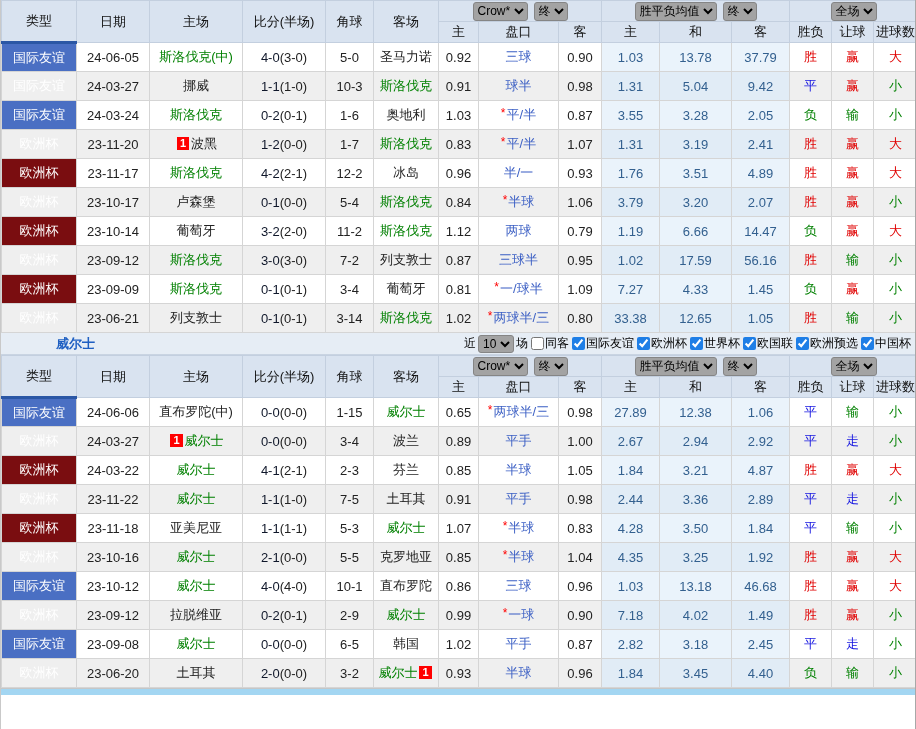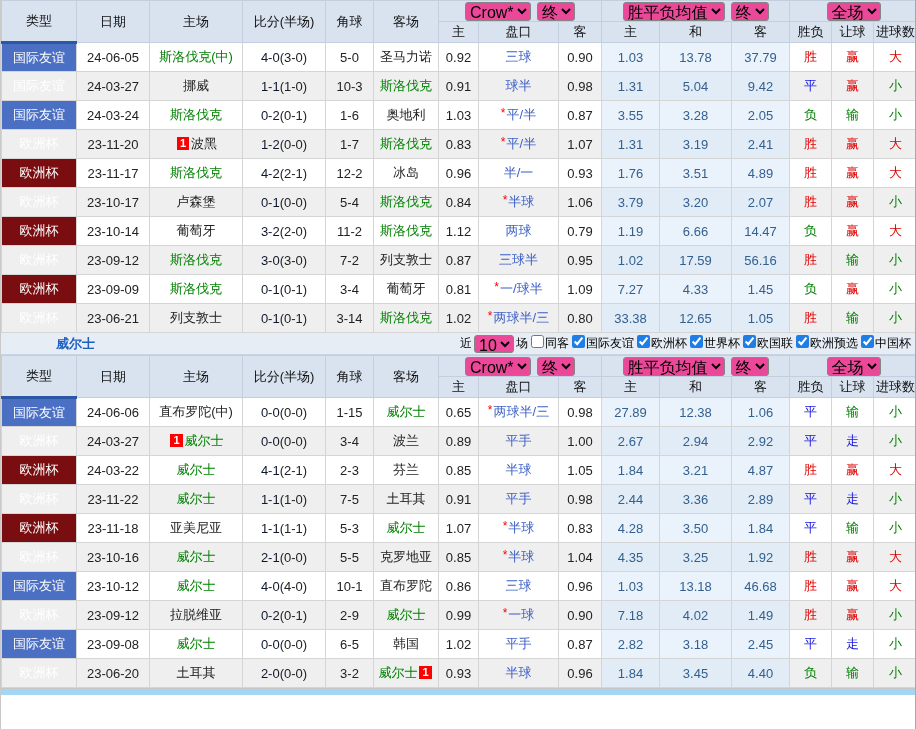--- a/index.html
+++ b/index.html
@@ -18,31 +18,31 @@
   td.lgB{background:#4a6fc3;color:#fff}
   td.lgR{background:#7a0d10;color:#fff}
   td.team{cursor:pointer}
   .tg{color:#008000}
   .ft{color:#0f172a}
   .ht{color:#222}
   td.hc{color:#3b5fc4}
   .star{color:#f00;font-style:normal;font-size:12px;position:relative;top:-2px;margin-right:1px}
   .cR{color:#e00000}.cB{color:#1414e0}.cG{color:#008000}
   .badge{display:inline-block;background:#f00;color:#fff;font-size:11px;font-weight:bold;line-height:13px;padding:0 3px;margin:0 2px;vertical-align:1px}
-  select{font-size:16px;height:19px;border:1px solid #858585;border-radius:3px;background:#ec4899;margin:0 3px;vertical-align:middle}
+  select{font-size:12px;height:19px;border:1px solid #858585;border-radius:3px;background:#a3a3a3;margin:0 3px;vertical-align:middle}
   .summary{height:18px;line-height:18px;text-align:center;font-size:13px;color:#000;border-bottom:1px solid #d5d5d5}
   .summary .sR{color:#f00}
   .summary .sB{color:#0000ee}
   .summary .sBR{background:#f00;color:#fff;padding:1px 4px;margin:0 2px}
   .summary .sBG{background:#00a600;color:#fff;padding:1px 4px;margin:0 2px}
   .teambar{height:22px;background:#e6edf5;display:flex;align-items:center;font-size:13px;border-bottom:1px solid #c9d4e2}
   .tb-title{color:#1e5fc2;font-weight:bold;margin-left:55px}
   .tb-controls{margin-left:auto;margin-right:4px;display:flex;align-items:center;font-size:12px;color:#000}
   .tb-controls select{height:18px;margin:0 2px}
-  .flt{display:inline-flex;align-items:flex-start;margin-left:3px;cursor:pointer}
+  .flt{display:inline-flex;align-items:center;margin-left:3px;cursor:pointer}
   .flt input{width:13px;height:13px;accent-color:#1e7ee6;margin-right:1px}
   .strip{height:7px;background:#a3d6f2;border-top:1px solid #c6c6c6}
 </style>
 </head>
 <body>
 
 <div class="page">
 
   <table>
     <colgroup>

